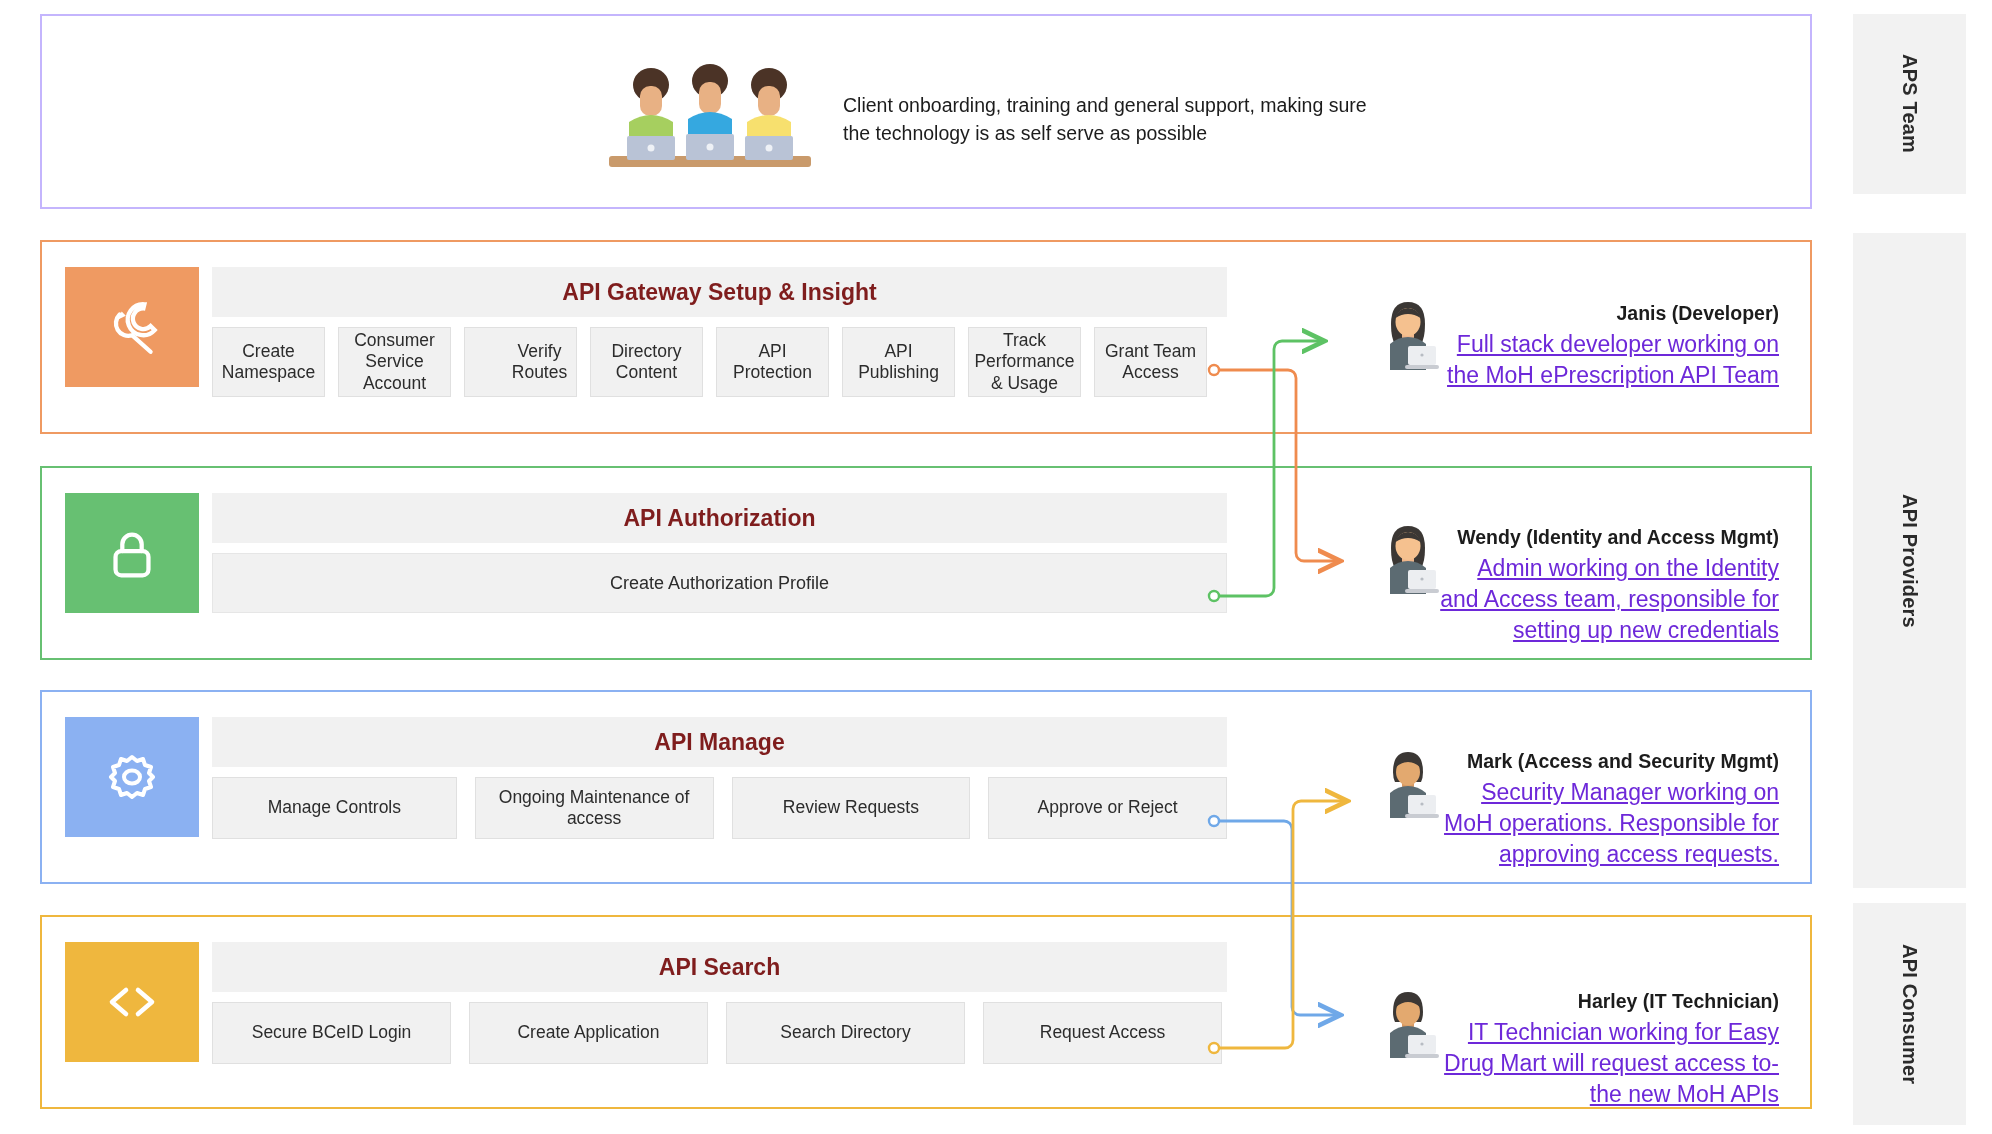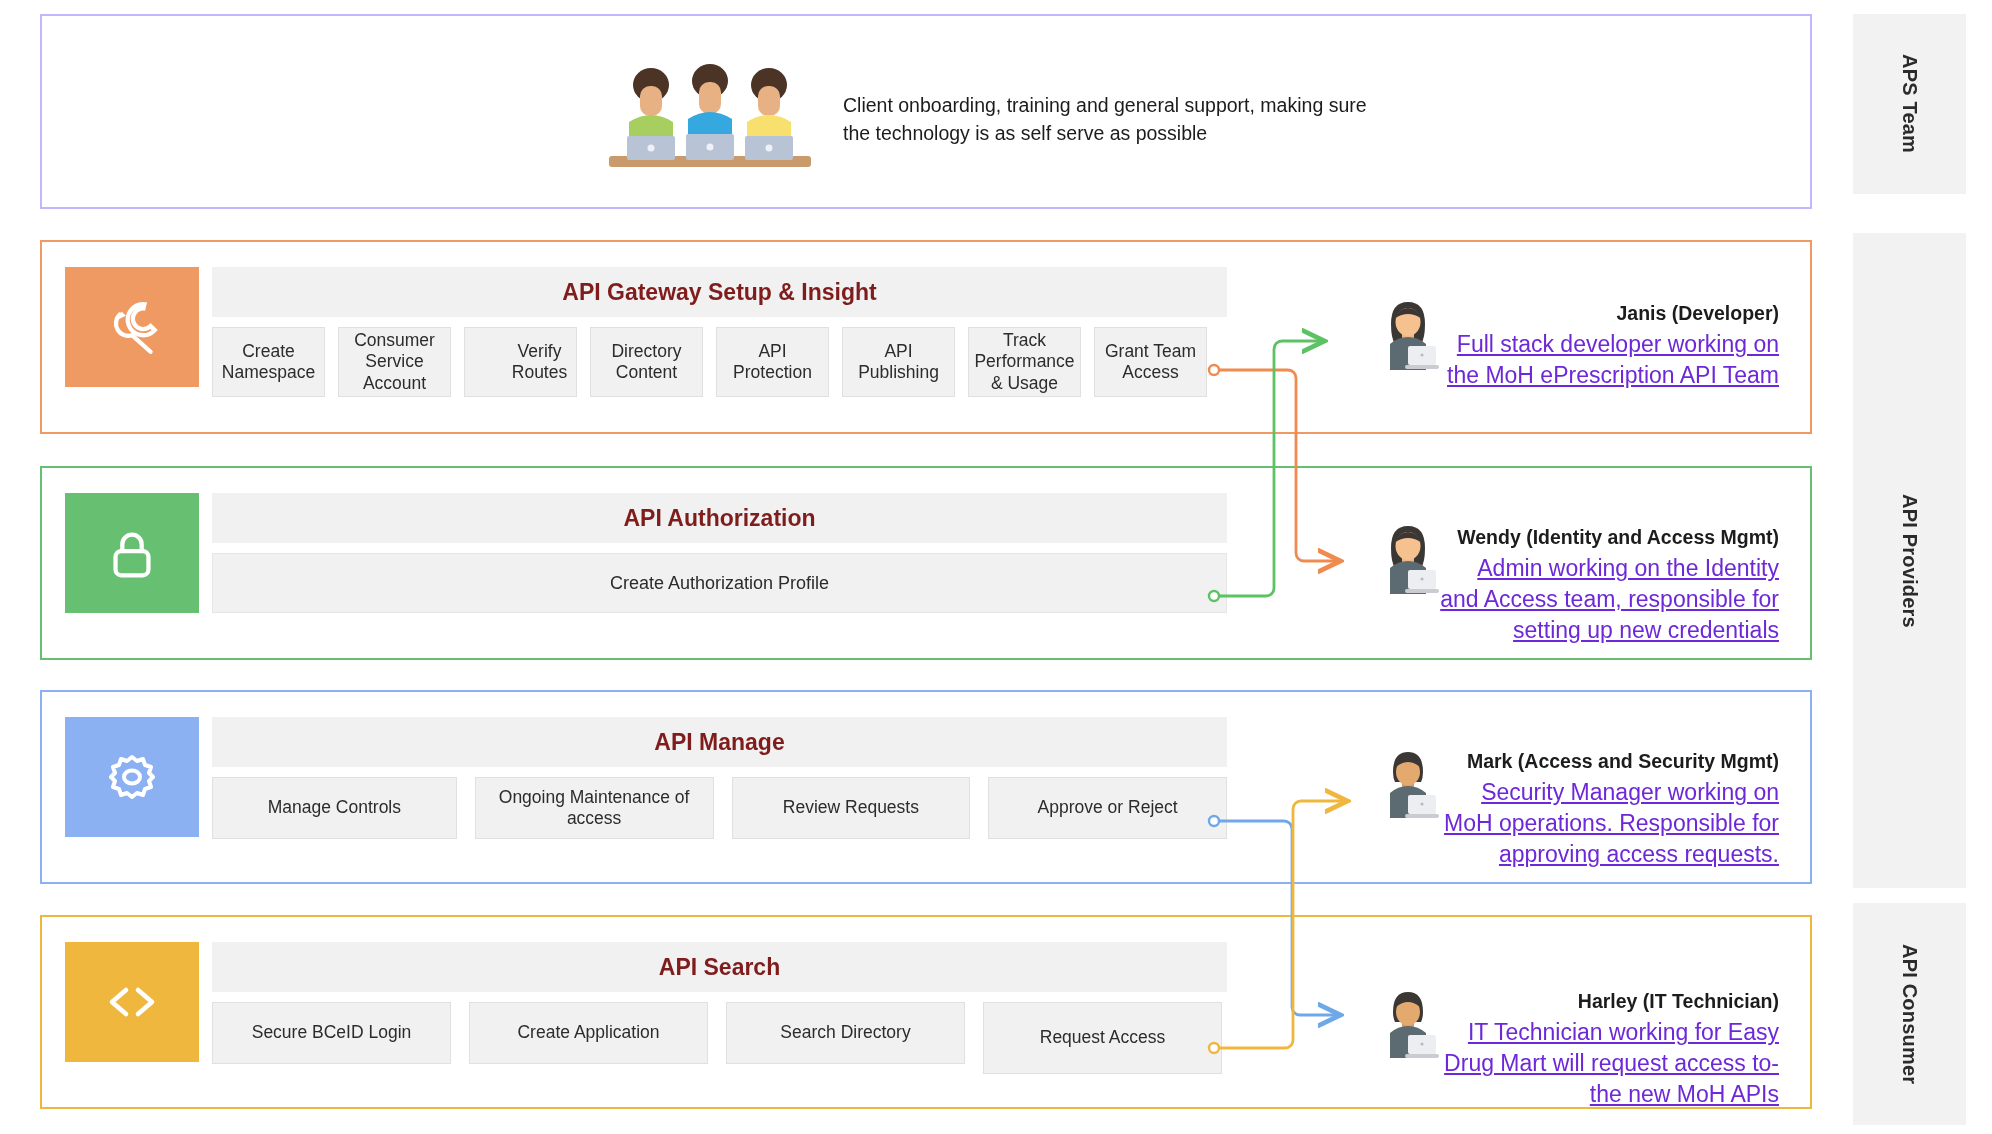--- a/index.html
+++ b/index.html
@@ -248,21 +248,21 @@
         <path d="M38 20 L52 32 L38 44" fill="none" stroke="#ffffff" stroke-width="4.6" stroke-linecap="round" stroke-linejoin="round"></path>
       </svg>
     </div>
     <div class="group-title-bar" style="left:170px; top:25px; width:1015px; height:50px;">
       <span class="group-title">API Search</span>
     </div>
     <div class="chips" style="left:170px; top:85px; width:1015px; height:62px; gap:18px;">
       <div class="chip" style="width:239px;height:62px;">Secure BCeID Login</div>
       <div class="chip" style="width:239px;height:62px;">Create Application</div>
       <div class="chip" style="width:239px;height:62px;">Search Directory</div>
-      <div class="chip" style="width:239px;height:72px;">Request Access</div>
+      <div class="chip" style="width:239px;height:62px;">Request Access</div>
     </div>
   </div>
 
   <svg id="wires" viewBox="0 0 1992 1134">
     <defs>
       <marker id="ah-orange" markerWidth="9" markerHeight="9" refX="7" refY="4.5" orient="auto">
         <path d="M0,0.7 L8,4.5 L0,8.3" fill="none" stroke="#ef8b4e" stroke-width="1.7" stroke-linecap="round"></path>
       </marker>
       <marker id="ah-green" markerWidth="9" markerHeight="9" refX="7" refY="4.5" orient="auto">
         <path d="M0,0.7 L8,4.5 L0,8.3" fill="none" stroke="#5dc264" stroke-width="1.7" stroke-linecap="round"></path>

